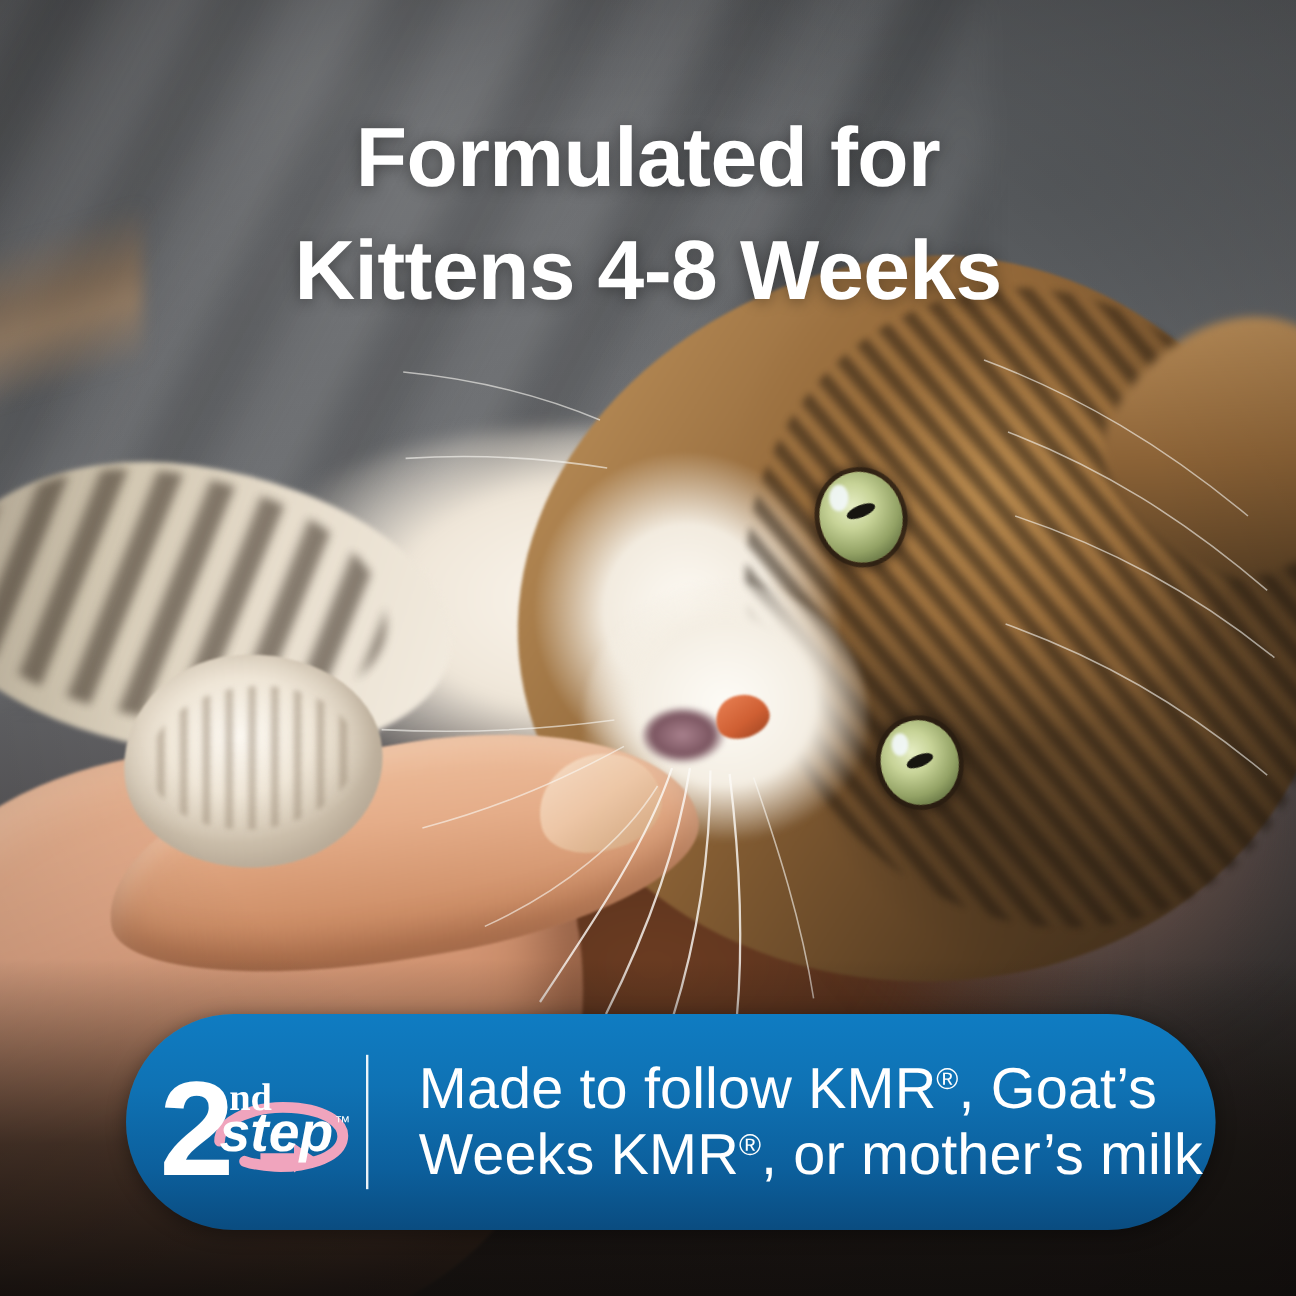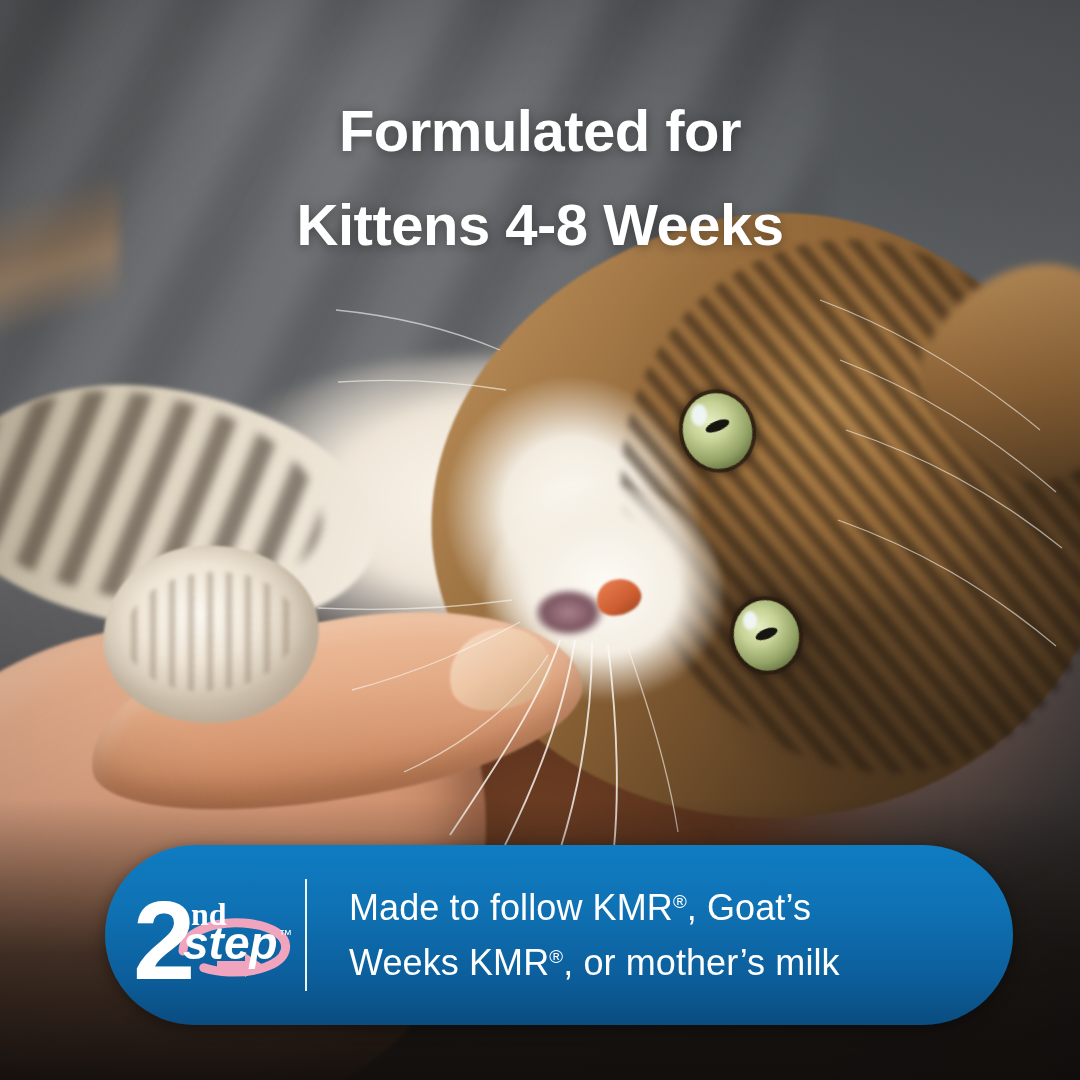--- a/index.html
+++ b/index.html
@@ -222,21 +222,21 @@
     pointer-events: none;
   }
 
   
   .headline {
     position: absolute;
     left: 0; right: 0; top: 84px;
     text-align: center;
     color: #ffffff;
     font-weight: bold;
-    font-size: 58px;
+    font-size: 70px;
     line-height: 94px;
     letter-spacing: -0.5px;
     text-shadow: 0 2px 12px rgba(0,0,0,0.38);
     white-space: pre-line;
   }
 
   
   .banner {
     position: absolute;
     left: 105px; top: 845px;
@@ -262,21 +262,21 @@
 
   .divider {
     width: 2px;
     height: 112px;
     background: rgba(255,255,255,0.92);
     flex: 0 0 2px;
     margin-right: 42px;
   }
   .banner-text {
     color: #ffffff;
-    font-size: 36px;
+    font-size: 48px;
     line-height: 55px;
     font-weight: normal;
     letter-spacing: 0.1px;
     white-space: pre-line;
     flex: 1 1 auto;
   }
   .banner-text sup {
     font-size: 0.52em;
     vertical-align: 0.62em;
     line-height: 0;

